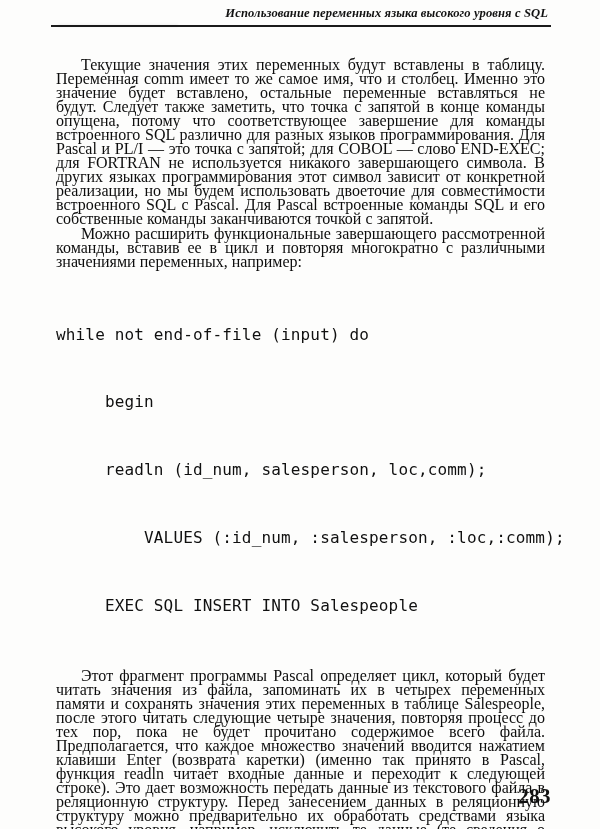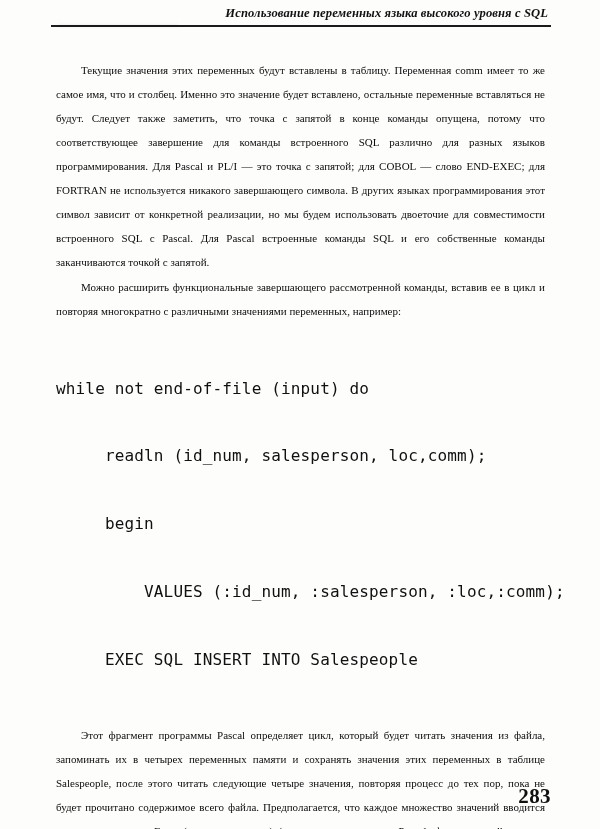--- a/index.html
+++ b/index.html
@@ -56,22 +56,22 @@
   
   .column {
     position: absolute;
     top: 58px;
     left: 56px;
     width: 489px;
   }
 
   p.para {
     margin: 0 0 0.5px 0;
-    font-size: 11px;
-    line-height: 24px;
+    font-size: 16px;
+    line-height: 14px;
     text-align: justify;
     text-indent: 25px;
     hyphens: none;
     word-spacing: 0.1px;
   }
 
   
   .code {
     margin: 9px 0 9px 0;
     font-family: "DejaVu Sans Mono", "Liberation Mono", monospace;
@@ -121,22 +121,22 @@
   <div class="scan-smudge"></div>
 
   <div class="column">
 
     <p class="para">Текущие значения этих переменных будут вставлены в таблицу. Переменная comm имеет то же самое имя, что и столбец. Именно это значение будет вставлено, остальные переменные вставляться не будут. Следует также заметить, что точка с запятой в конце команды опущена, потому что соответствующее завершение для команды встроенного SQL различно для разных языков программирования. Для Pascal и PL/I — это точка с запятой; для COBOL — слово END-EXEC; для FORTRAN не используется никакого завершающего символа. В других языках программирования этот символ зависит от конкретной реализации, но мы будем использовать двоеточие для совместимости встроенного SQL с Pascal. Для Pascal встроенные команды SQL и его собственные команды заканчиваются точкой с запятой.</p>
 
     <p class="para">Можно расширить функциональные завершающего рассмотренной команды, вставив ее в цикл и повторяя многократно с различными значениями переменных, например:</p>
 
     <div class="code block-one">
       <span class="ln">while not end-of-file (input) do</span>
+      <span class="ln">     begin</span>
       <span class="ln">     readln (id_num, salesperson, loc,comm);</span>
-      <span class="ln">     begin</span>
       <span class="ln">         VALUES (:id_num, :salesperson, :loc,:comm);</span>
       <span class="ln">     EXEC SQL INSERT INTO Salespeople</span>
     </div>
 
     <p class="para">Этот фрагмент программы Pascal определяет цикл, который будет читать значения из файла, запоминать их в четырех переменных памяти и сохранять значения этих переменных в таблице Salespeople, после этого читать следующие четыре значения, повторяя процесс до тех пор, пока не будет прочитано содержимое всего файла. Предполагается, что каждое множество значений вводится нажатием клавиши Enter (возврата каретки) (именно так принято в Pascal, функция readln читает входные данные и переходит к следующей строке). Это дает возможность передать данные из текстового файла в реляционную структуру. Перед занесением данных в реляционную структуру можно предварительно их обработать средствами языка высокого уровня, например, исключить те данные (те сведения о продавцах), для которых комиссионные меньше .12:</p>
 
   </div>
 
   <div class="folio">283</div>
 

